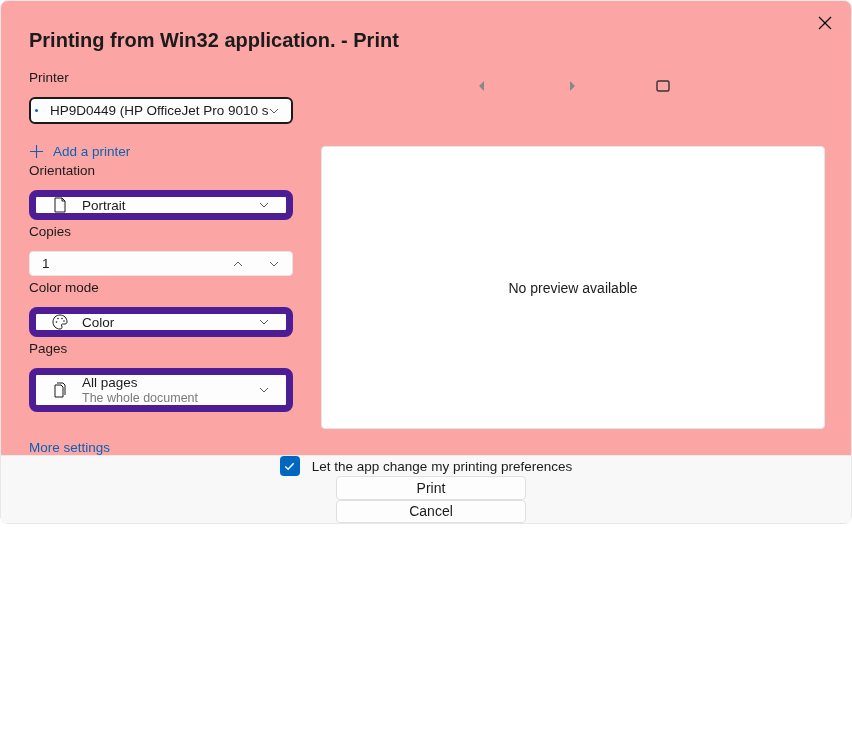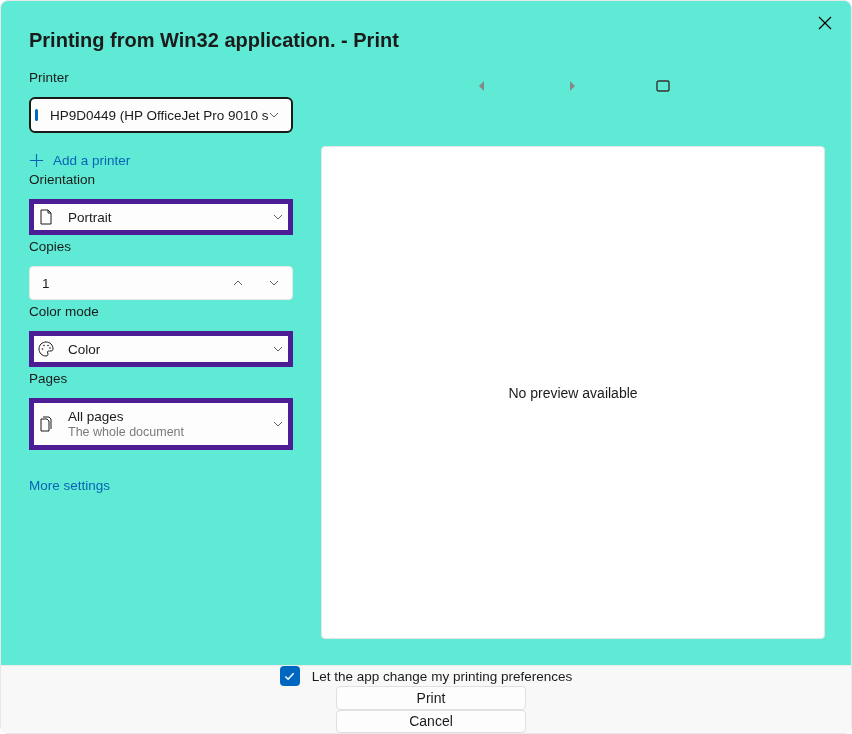--- a/index.html
+++ b/index.html
@@ -9,22 +9,22 @@
       font-family: "Segoe UI", -apple-system, sans-serif;
     }
     body {
       background: #fff;
       width: 852px;
       height: 734px;
       overflow: hidden;
     }
     .window {
       width: 852px;
-      height: 734px;
-      background: #5eead4;
+      height: 524px;
+      background: #fca5a5;
       border: 1px solid #e8e8e8;
       border-radius: 8px;
       display: flex;
       flex-direction: column;
       position: relative;
     }
     .close-btn {
       position: absolute;
       top: 14px;
       right: 18px;
@@ -55,26 +55,26 @@
       font-size: 13.5px;
       color: #1b1b1b;
       margin-top: 0;
       margin-bottom: 8px;
     }
     .group-label:first-child {
       margin-top: 0;
     }
     .dropdown {
       height: 36px;
-      border: 5px solid #4c1d95;
-      border-radius: 0;
+      border: 7px solid #4c1d95;
+      border-radius: 8px;
       background: #fdfdfd;
       display: flex;
       align-items: center;
-      padding: 0 4px;
+      padding: 0 16px;
       position: relative;
       cursor: pointer;
       font-size: 13.5px;
       color: #1b1b1b;
     }
     .dropdown.focused {
       border: 2px solid #1a1a1a;
       border-radius: 6px;
       padding: 0 11px;
     }

